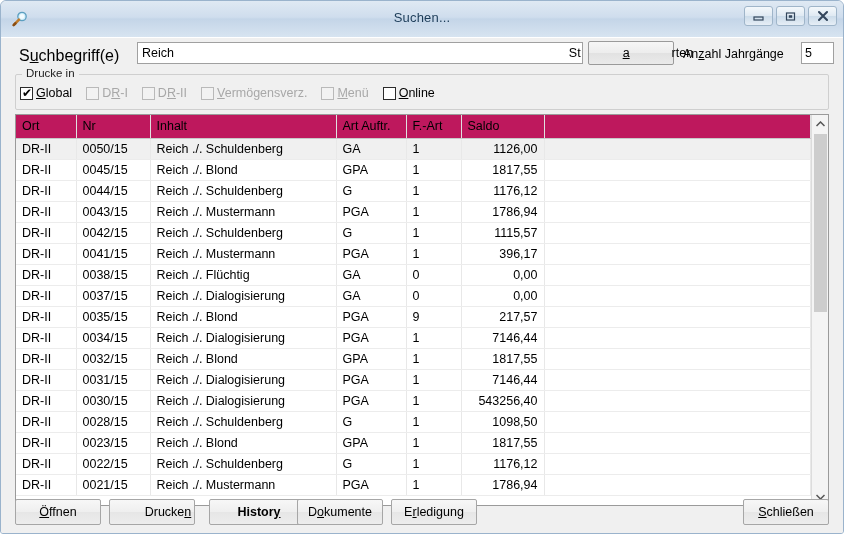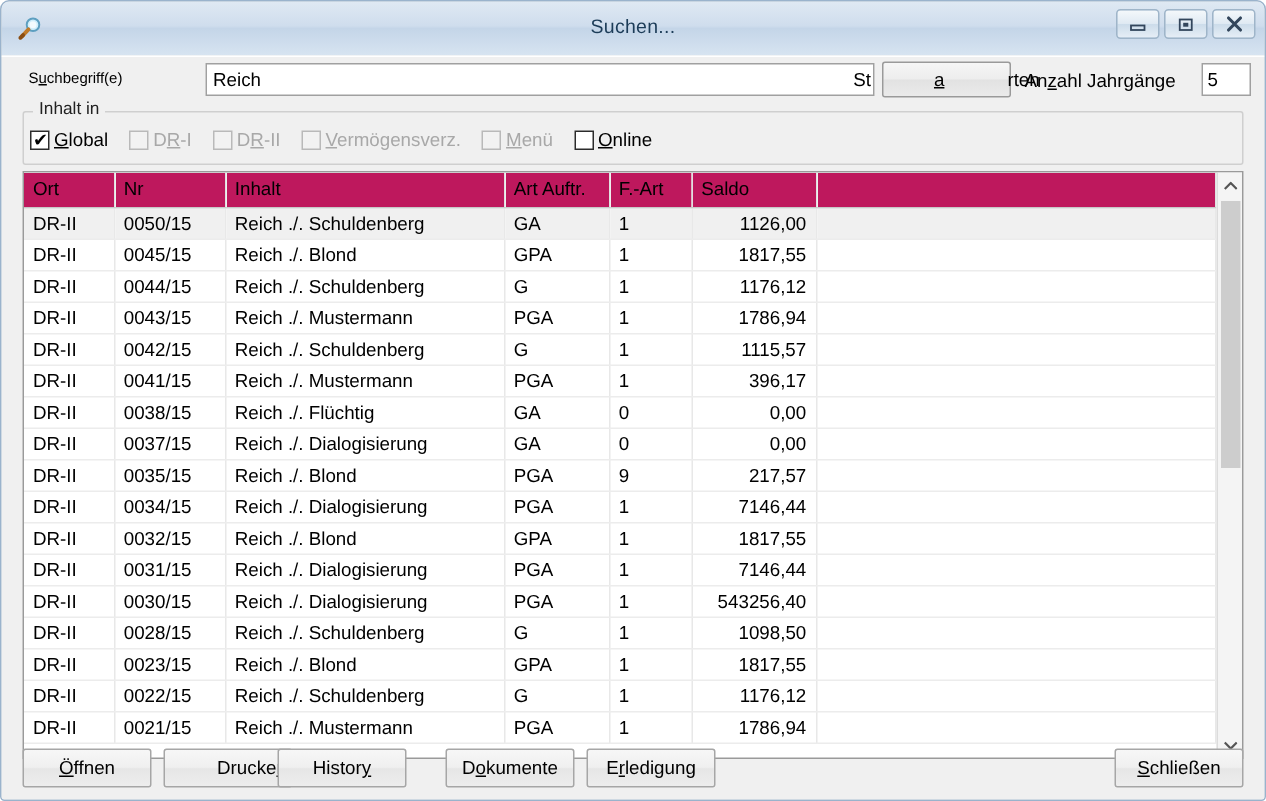--- a/index.html
+++ b/index.html
@@ -85,21 +85,21 @@
   #search-row {
     position: absolute;
     left: 0; right: 0;
     top: 0;
     height: 34px;
   }
   #lbl-suchbegriff {
     position: absolute;
     left: 18px;
     top: 9px;
-    font-size: 10px;
+    font-size: 16px;
   }
   #search-input {
     position: absolute;
     left: 136px;
     top: 4px;
     width: 446px;
     height: 22px;
     box-sizing: border-box;
     border: 1px solid #a0a0a0;
     background: #ffffff;
@@ -383,21 +383,21 @@
       <div id="btn-starten">
           <span>St</span>
           <u>a</u>
           <span>rten</span>
         </div>
       <span id="lbl-jahrgaenge"><span>An</span><u>z</u><span>ahl Jahrgänge</span></span>
       <input id="jahrgaenge-input" type="text" value="5" style="">
     </div>
 
     <div id="groupbox">
-      <span id="groupbox-label">Inhalt in</span>
+      <span id="groupbox-label">Drucke in</span>
       <div id="checkrow">
 
         <label class="chk">
           <span class="box">
               <span class="tick">✔</span>
             </span>
           <span class="cl"><span></span><u>G</u><span>lobal</span></span>
         </label>
 
         <label class="chk disabled">
@@ -620,21 +620,21 @@
         <div class="btm-btn" style="left: 14px; width: 86px;">
           <span></span>
           <u>Ö</u>
           <span>ffnen</span>
         </div>
         <div class="btm-btn" style="left: 108px; width: 86px; padding-left: 32px;">
           <span>Drucke</span>
           <u>n</u>
           <span></span>
         </div>
-        <div class="btm-btn" style="left: 184px; width: 86px;">
+        <div class="btm-btn" style="left: 208px; width: 100px; font-weight: bold;">
           <span>Histor</span>
           <u>y</u>
           <span></span>
         </div>
         <div class="btm-btn" style="left: 296px; width: 86px;">
           <span>D</span>
           <u>o</u>
           <span>kumente</span>
         </div>
         <div class="btm-btn" style="left: 390px; width: 86px;">

